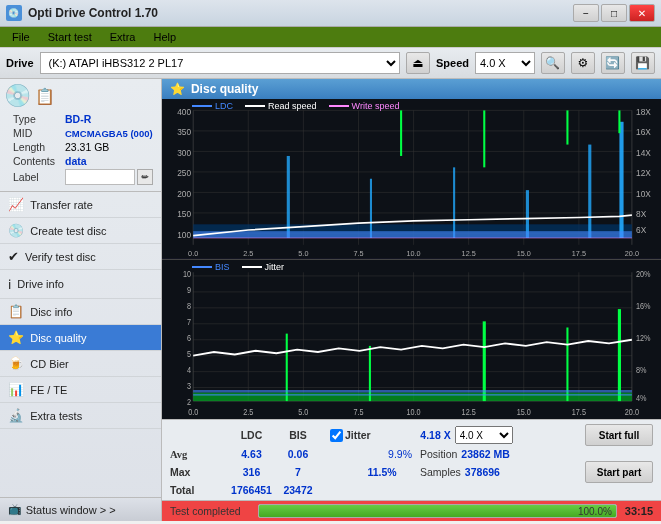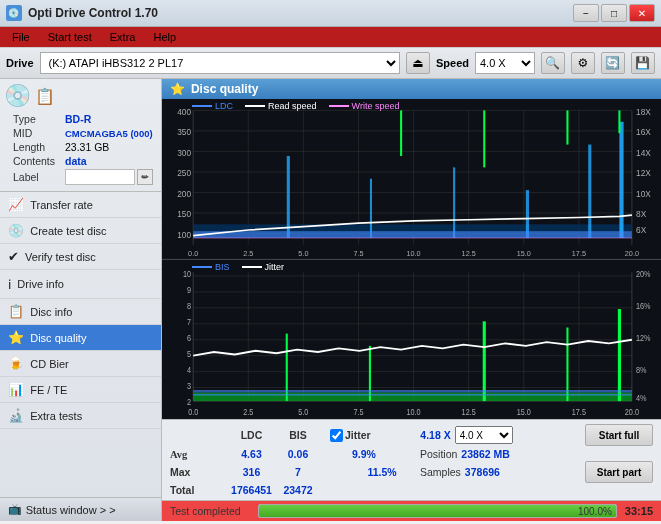--- a/index.html
+++ b/index.html
@@ -13,21 +13,21 @@
       justify-content: space-between;
       border-bottom: 1px solid #aaa;
     }
     .titlebar-left { display: flex; align-items: center; gap: 6px; font-size: 12px; font-weight: bold; color: #222; }
     .titlebar-icon { width: 16px; height: 16px; background: #4a90d9; border-radius: 2px; display: flex; align-items: center; justify-content: center; color: white; font-size: 9px; }
     .titlebar-controls { display: flex; gap: 2px; }
     .titlebar-btn { width: 26px; height: 18px; background: linear-gradient(to bottom, #e8e8e8, #d0d0d0); border: 1px solid #aaa; border-radius: 2px; cursor: pointer; display: flex; align-items: center; justify-content: center; font-size: 10px; }
     .titlebar-btn.close { background: linear-gradient(to bottom, #f44, #c22); color: white; }
 
     .menubar {
-      background: #b91c1c;
+      background: #4d7c0f;
       padding: 2px 4px;
       display: flex;
       gap: 2px;
       border-bottom: 1px solid #ccc;
     }
     .menu-item { padding: 2px 8px; cursor: pointer; font-size: 11px; }
 
     .toolbar {
       background: linear-gradient(to bottom, #e8ecf0, #d8dce0);
       padding: 4px 6px;
@@ -460,21 +460,21 @@
         </div>
         <div class="action-btns">
           <button class="action-btn">Start full</button>
         </div>
       </div>
       <div class="stats-row" style="margin-bottom:1px;">
         <div style="display:flex; gap:4px; flex:1; align-items:center; font-size:10.5px;">
           <div style="width:55px; color:#333; font-weight:bold;font-family:Liberation Serif, serif;">Avg</div>
           <div style="width:45px; text-align:center; color:#0033cc; font-weight:bold;">4.63</div>
           <div style="width:40px; text-align:center; color:#0033cc; font-weight:bold;">0.06</div>
-          <div style="width:60px; text-align:left; margin-left:30px; color:#0033cc; font-weight:bold;">9.9%</div>
+          <div style="width:60px; text-align:right; margin-left:30px; color:#0033cc; font-weight:normal;">9.9%</div>
           <div style="margin-left:4px; color:#333;">Position</div>
           <div style="color:#0033cc; font-weight:bold;">23862 MB</div>
         </div>
         <div style="width:72px;"></div>
       </div>
       <div class="stats-row">
         <div style="display:flex; gap:4px; flex:1; align-items:center; font-size:10.5px;">
           <div style="width:55px; color:#333; font-weight:bold;">Max</div>
           <div style="width:45px; text-align:center; color:#0033cc; font-weight:bold;">316</div>
           <div style="width:40px; text-align:center; color:#0033cc; font-weight:bold;">7</div>

